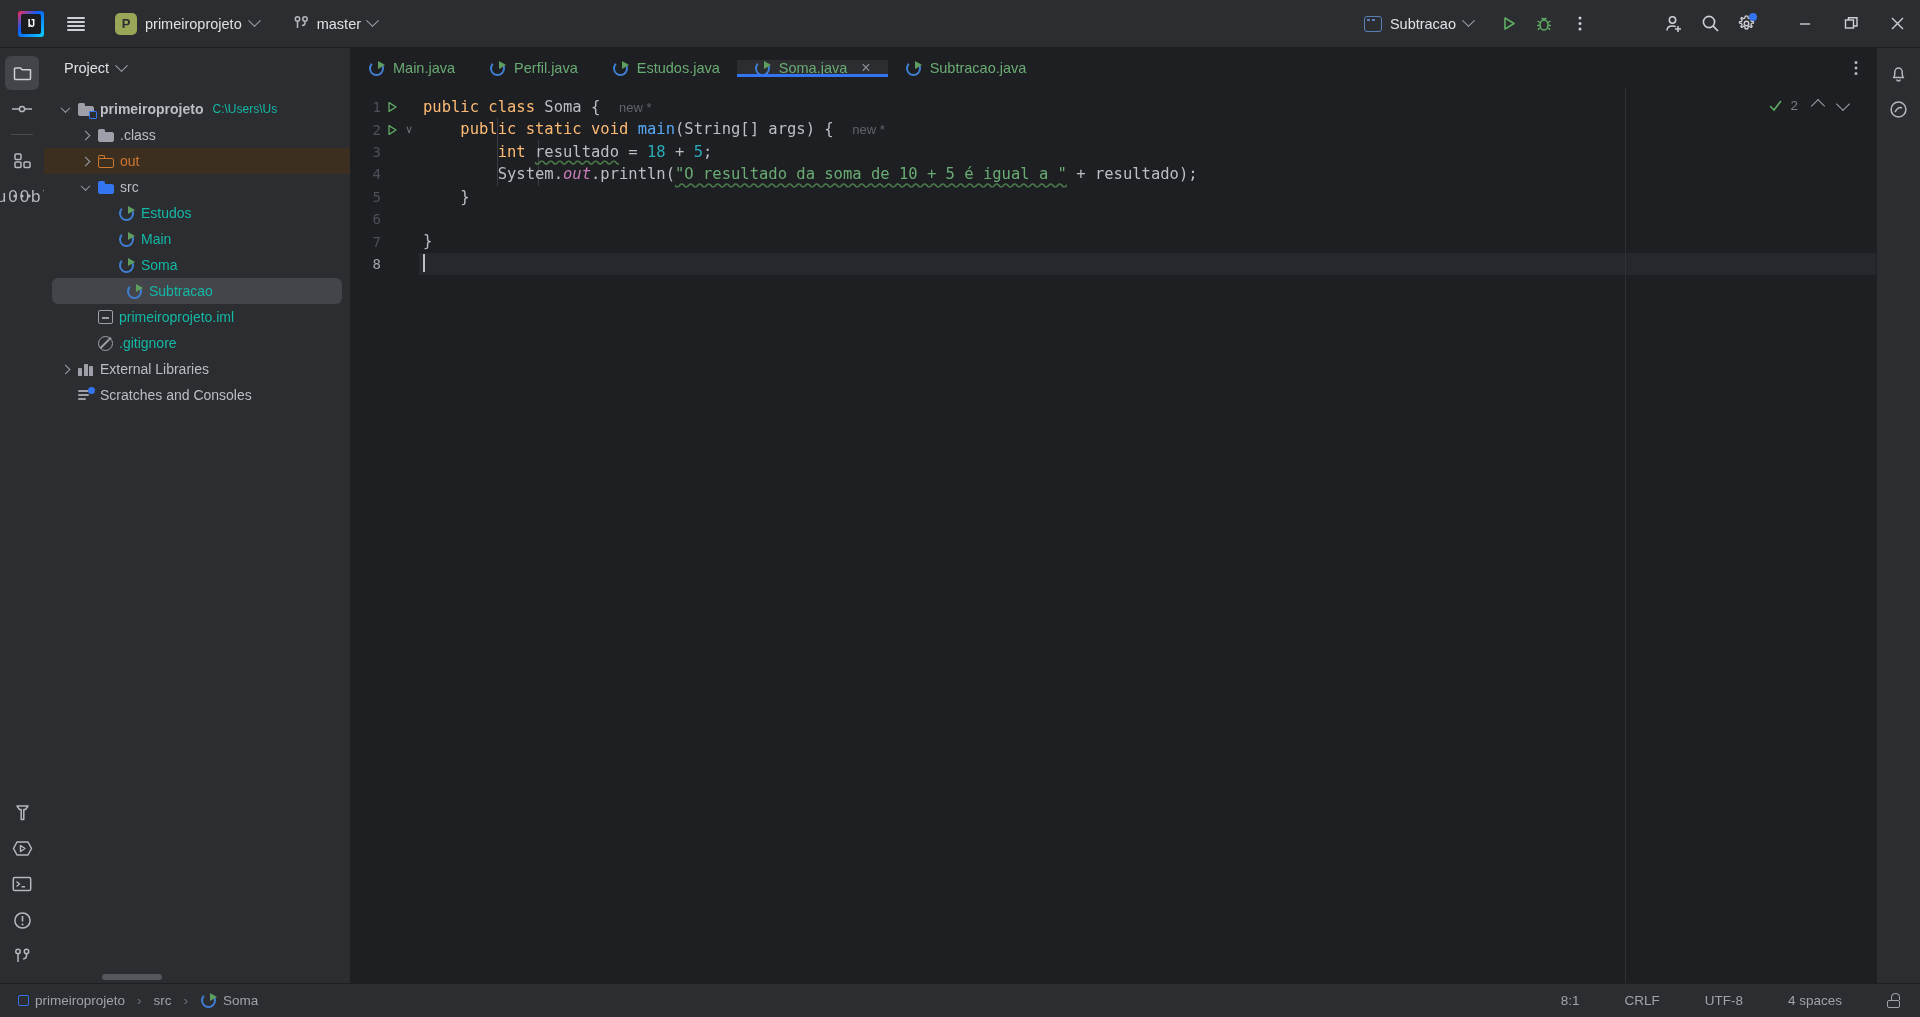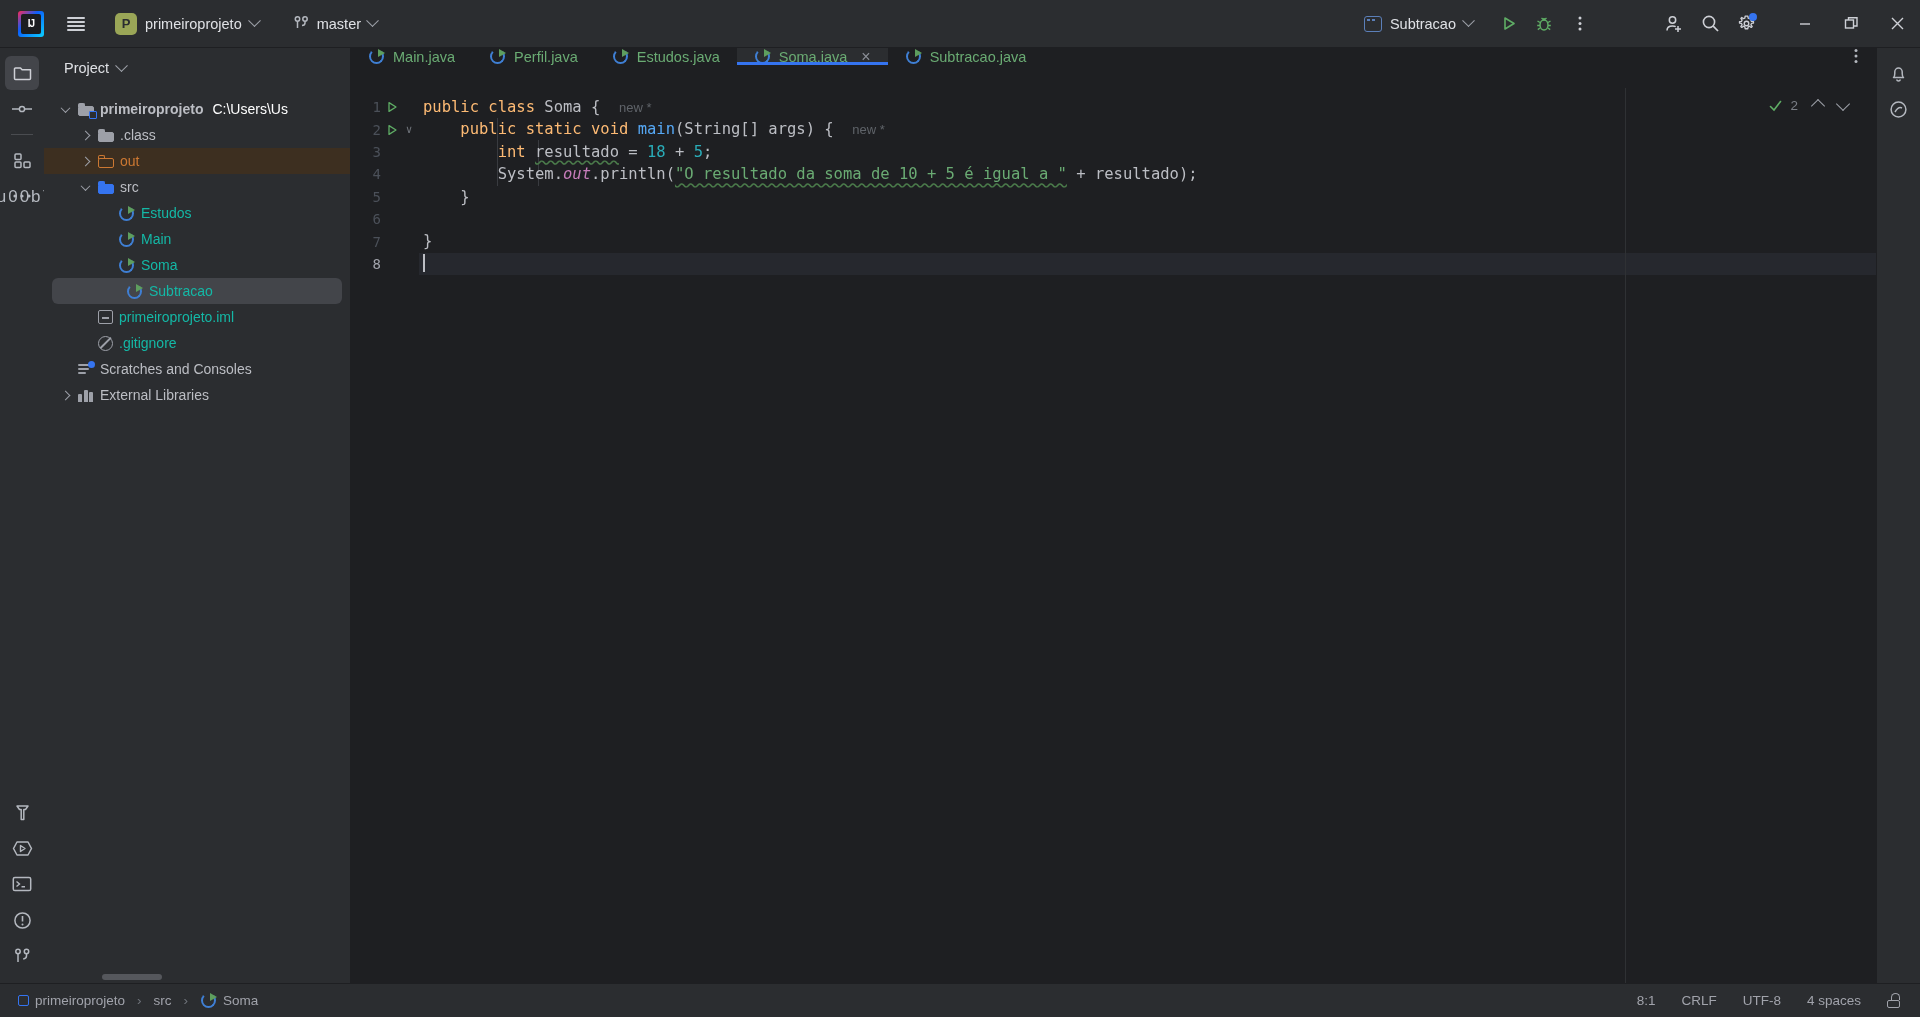--- a/index.html
+++ b/index.html
@@ -116,21 +116,21 @@
   .tw { width: 18px; flex: 0 0 18px; display: flex; align-items: center; justify-content: center; }
   .tw .arrow {
     width: 7px; height: 7px; border-right: 1.5px solid #9da0a8; border-bottom: 1.5px solid #9da0a8;
   }
   .tw .arrow.closed { transform: rotate(-45deg); }
   .tw .arrow.open { transform: rotate(45deg) translate(-1px,-1px); }
   .tree-label { margin-left: 6px; }
   .t-folder { color: #bcbec4; }
   .t-green { color: #14b8a6; }
   .t-grey { color: #bcbec4; }
-  .t-path { color: #ffffff; font-size: 14px; margin-left: 9px; }
+  .t-path { color: #14b8a6; font-size: 12px; margin-left: 9px; }
   .folder-ico { width: 16px; height: 13px; position: relative; flex: 0 0 16px; }
   .folder-ico .f {
     position: absolute; left: 0; right: 0; bottom: 0; top: 3px;
     border: 1.6px solid var(--fc, #9da0a8); border-radius: 2px;
   }
   .folder-ico .tab {
     position: absolute; left: 0; top: 0; width: 7px; height: 4px;
     border: 1.6px solid var(--fc, #9da0a8); border-bottom: none; border-radius: 2px 2px 0 0;
   }
   .folder-ico.filled .f { background: var(--fc); }
@@ -170,21 +170,21 @@
 
   .pp-scroll {
     position: absolute; left: 58px; bottom: 3px; width: 60px; height: 6px;
     background: #55575c; border-radius: 3px;
   }
 
   
   .editor-area { flex: 1; display: flex; flex-direction: column; min-width: 0; background: #1e1f22; }
   .tabbar {
     height: 40px; flex: 0 0 40px; background: #1e1f22;
-    display: flex; align-items: flex-start; position: relative;
+    display: flex; align-items: center; position: relative;
   }
   .etab {
     display: flex; align-items: center; gap: 8px; padding: 0 17px;
     cursor: pointer; position: relative; white-space: nowrap;
   }
   .etab.active { background: #2b2d30; }
   .etab.active::after {
     content: ""; position: absolute; left: 0; right: 0; bottom: 0; height: 3px; background: #3574f0;
   }
   .etab-label { color: #6aab73; font-size: 14.5px; }
@@ -238,21 +238,21 @@
   
   .statusbar {
     height: 34px; flex: 0 0 34px; background: #2b2d30;
     display: flex; align-items: center; padding: 0 14px;
     font-size: 13.5px; color: #a1a3ab; border-top: 1px solid #1e1f22;
   }
   .crumbs { display: flex; align-items: center; gap: 8px; }
   .crumb { display: flex; align-items: center; gap: 6px; cursor: pointer; padding: 2px 4px; border-radius: 4px; }
   .crumb-sep { color: #6f737a; }
   .mod-sq { width: 11px; height: 11px; border: 1.7px solid #3574f0; border-radius: 2px; }
-  .sb-right { margin-left: auto; display: flex; align-items: center; gap: 16px; }
+  .sb-right { margin-left: auto; display: flex; align-items: center; gap: 35px; }
   .sb-item { cursor: pointer; padding: 2px 5px; border-radius: 4px; }
   .lock-ico { width: 14px; height: 15px; position: relative; }
   .lock-ico .body-l { position:absolute; bottom:0; left:0; width:13px; height:8px; border:1.6px solid #a1a3ab; border-radius:2px; }
   .lock-ico .shk { position:absolute; top:0; left:4px; width:9px; height:7px; border:1.6px solid #a1a3ab; border-bottom:none; border-radius:5px 5px 0 0; }
 </style>
 </head>
 <body>
 
 <div class="app">
 
@@ -517,42 +517,42 @@
           </div>
           <div class="tree-row">
             <span style="display:inline-block;width:32px;flex:0 0 32px"></span>
             <span class="tw"></span>
             <span style="display:inline-block;width:4px"></span>
             <span class="gitignore-ico"></span>
             <span class="tree-label t-green" style="">.gitignore</span>
           </div>
           <div class="tree-row">
             <span style="display:inline-block;width:12px;flex:0 0 12px"></span>
+            <span class="tw">
+              <span class="arrow closed"></span>
+            </span>
+            <span style="display:inline-block;width:4px"></span>
+            <span class="lib-ico">
+              <i style="height:8px"></i>
+              <i style="height:12px"></i>
+              <i style="height:10px"></i>
+            </span>
+            <span class="tree-label t-grey" style="">External Libraries</span>
+          </div>
+          <div class="tree-row">
+            <span style="display:inline-block;width:12px;flex:0 0 12px"></span>
             <span class="tw"></span>
             <span style="display:inline-block;width:4px"></span>
             <span class="scratch-ico">
       <i style="top:2px;width:14px"></i>
               <i style="top:6px;width:11px"></i>
               <i style="top:10px;width:8px"></i>
       <span class="scratch-dot"></span>
             </span>
             <span class="tree-label t-grey" style="">Scratches and Consoles</span>
-          </div>
-          <div class="tree-row">
-            <span style="display:inline-block;width:12px;flex:0 0 12px"></span>
-            <span class="tw">
-              <span class="arrow closed"></span>
-            </span>
-            <span style="display:inline-block;width:4px"></span>
-            <span class="lib-ico">
-              <i style="height:8px"></i>
-              <i style="height:12px"></i>
-              <i style="height:10px"></i>
-            </span>
-            <span class="tree-label t-grey" style="">External Libraries</span>
           </div>
         </div>
       <div class="pp-scroll"></div>
     </div>
 
     <div class="editor-area">
       <div class="tabbar" id="tabbar">
           <div class="etab">
             <span class="java-ico"></span>
             <span class="etab-label">Main.java</span>

